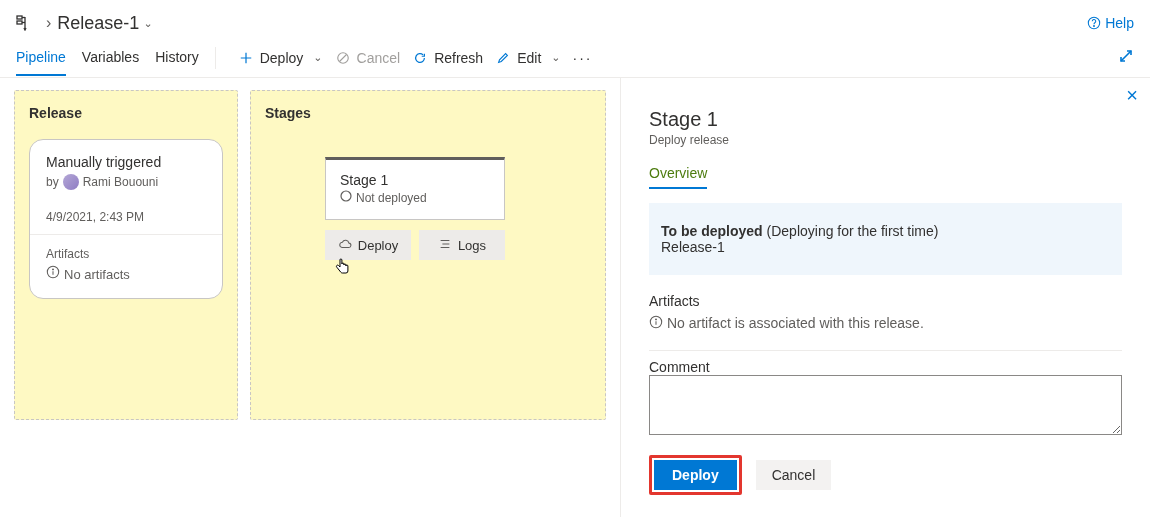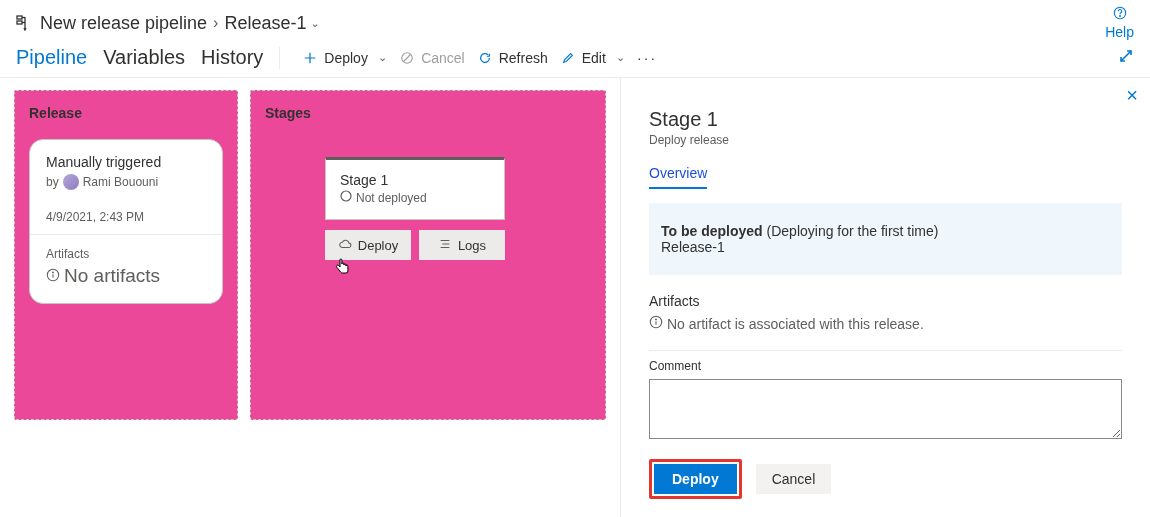--- a/index.html
+++ b/index.html
@@ -6,70 +6,70 @@
   html, body { margin: 0; padding: 0; font-family: "Segoe UI", -apple-system, sans-serif; font-size: 14px; color: #323130; background: #fff; }
   .root { width: 1150px; height: 517px; position: relative; overflow: hidden; }
 
   .topbar { display:flex; align-items:center; padding: 8px 16px 0 16px; height: 38px; }
   .pipeline-icon { width:16px; height:16px; margin-right:8px; display:inline-flex; align-items:center; justify-content:center; }
   .breadcrumb-parent { font-size:18px; color:#323130; font-weight:400; }
   .bread-sep { margin: 0 6px; color:#605e5c; font-size:16px; }
   .release-name { font-size:18px; color:#323130; }
   .chev { margin-left:4px; color:#605e5c; font-size:11px; }
   .topbar-right { margin-left:auto; display:flex; align-items:center; gap:4px; }
-  .help-link { color:#0078d4; font-size:14px; cursor:pointer; display:flex; align-items:center; gap:4px;flex-direction:column; }
+  .help-link { color:#0078d4; font-size:14px; cursor:pointer; display:flex; align-items:center; gap:4px; }
 
   .cmdbar { display:flex; align-items:center; padding: 0 16px; height: 40px; border-bottom:1px solid #edebe9; }
   .tabs { display:flex; gap:16px; }
-  .tab { font-size:20px; color:#323130; padding: 10px 0 9px 0; cursor:pointer; border-bottom:2px solid transparent; }
+  .tab { font-size:14px; color:#323130; padding: 10px 0 9px 0; cursor:pointer; border-bottom:2px solid transparent; }
   .tab.active { color:#0078d4; border-bottom:2px solid #0078d4; font-weight:400; }
   .divider { width:1px; height:22px; background:#edebe9; margin: 0 16px; }
   .cmd-btn { display:flex; align-items:center; gap:6px; padding: 4px 6px; cursor:pointer; color:#323130; font-size:14px; }
   .cmd-btn.disabled { color:#a19f9d; }
   .cmd-btn .ico { width:16px; height:16px; display:inline-flex; align-items:center; justify-content:center; color:#0078d4; }
   .cmd-btn.disabled .ico { color:#a19f9d; }
   .expand-btn { margin-left:auto; color:#0078d4; cursor:pointer; }
 
   .content { display:flex; height: calc(100% - 78px); }
   .left-pane { flex:1; padding: 12px 14px; display:flex; gap:12px; background:#fff; overflow:auto; }
-  .box { border:1px dashed #c8c6c4; border-radius:2px; padding:14px; background:#ec4899; }
+  .box { border:1px dashed #c8c6c4; border-radius:2px; padding:14px; background:#fef9c3; }
   .rel-box { width:224px; height:330px; }
   .stg-box { flex:1; height:330px; }
   .box-title { font-weight:600; font-size:14px; margin-bottom:18px; }
 
   .rel-card { border:1px solid #c8c6c4; border-radius:14px; background:#fff; }
   .rel-card-top { padding:14px 16px 10px 16px; }
   .rel-trig { font-size:14px; margin-bottom:4px; }
   .rel-by { color:#605e5c; font-size:12px; margin-bottom:20px; display:flex; align-items:center; gap:4px; }
   .avatar { width:16px; height:16px; border-radius:50%; background:linear-gradient(135deg,#b4a7d6,#8e7cc3); display:inline-block; }
   .rel-time { color:#605e5c; font-size:12px; }
   .rel-card-bot { border-top:1px solid #edebe9; padding:12px 16px 16px 16px; }
   .rel-art-lbl { color:#605e5c; font-size:12px; margin-bottom:4px; }
-  .rel-art-val { color:#605e5c; font-size:19px; display:flex; align-items:flex-start; gap:4px; }
+  .rel-art-val { color:#605e5c; font-size:13px; display:flex; align-items:flex-end; gap:4px; }
 
   .stage-card { width:180px; border:1px solid #c8c6c4; border-top:3px solid #605e5c; background:#fff; padding:12px 14px 14px 14px; margin-left: 60px; margin-top: 36px; }
   .stage-name { font-size:14px; margin-bottom:2px; }
   .stage-status { font-size:12px; color:#605e5c; display:flex; align-items:flex-end; gap:4px; }
   .stage-btns { display:flex; gap:8px; margin-top:10px; margin-left:60px; }
   .stage-btn { width:86px; height:30px; background:#edebe9; border:none; display:flex; align-items:center; justify-content:center; gap:6px; font-size:13px; color:#323130; cursor:pointer; }
   .cursor-img { position:relative; }
   .hand-cursor { position:absolute; left:3px; top:3px; font-size:15px; }
 
   .right-pane { width:530px; border-left:1px solid #edebe9; background:#fff; display:flex; flex-direction:column; position:relative; padding: 0 28px 0 28px; overflow:auto; }
   .close-x { position:absolute; right:12px; top:6px; color:#0078d4; font-size:20px; cursor:pointer; }
   .rp-title { font-size:20px; font-weight:400; margin-top:30px; color:#323130; }
   .rp-sub { font-size:12px; color:#605e5c; margin-top:2px; }
-  .rp-tab { margin-top:18px; display:inline-block; font-size:14px; color:#1d4ed8; border-bottom:2px solid #0078d4; padding-bottom:6px; }
+  .rp-tab { margin-top:18px; display:inline-block; font-size:14px; color:#4d7c0f; border-bottom:2px solid #0078d4; padding-bottom:6px; }
   .rp-info { margin-top:14px; background:#eff6fc; padding:20px 12px; }
   .rp-info-title { font-weight:600; display:inline; }
   .rp-info-sub { color:#323130; }
   .rp-sec-t { margin-top:18px; font-size:14px; color:#323130; }
-  .rp-art-msg { margin-top:6px; color:#605e5c; font-size:14px; display:flex; align-items:center; gap:4px; }
+  .rp-art-msg { margin-top:6px; color:#605e5c; font-size:14px; display:flex; gap:4px; }
   .rp-hr { border:none; border-top:1px solid #edebe9; margin:18px 0 8px 0; }
-  .rp-comment-lbl { font-size:12px; margin-bottom:6px; }
+  .rp-comment-lbl { font-size:14px; margin-bottom:0; }
   .rp-textarea { width:100%; height:60px; border:1px solid #8a8886; resize:both; font-family:inherit; padding:4px; }
   .rp-actions { margin-top:20px; display:flex; gap:14px; align-items:center; }
   .deploy-wrap { border:3px solid #e3362e; border-radius:2px; padding:2px; }
   .deploy-btn { background:#0078d4; color:#fff; border:none; padding:7px 18px; font-size:14px; font-weight:600; cursor:pointer; }
   .cancel-btn { background:#f3f2f1; color:#323130; border:none; padding:7px 16px; font-size:14px; cursor:pointer; }
 
   .ico svg, .help-link svg { width:14px; height:14px; }
   .info-ico svg { width:14px; height:14px; color:#605e5c; }
 </style>
 </head>
@@ -81,21 +81,20 @@
     <span class="pipeline-icon">
       <svg viewBox="0 0 16 16" fill="none" stroke="#323130" stroke-width="1.3">
         <rect x="1" y="1" width="5" height="3"></rect>
           <rect x="1" y="6" width="5" height="3"></rect>
         <path d="M6 7.5 H9"></path>
           <path d="M9 2 V13"></path>
           <path d="M6 2.5 H9"></path>
           <path d="M8 13 l1 2 l1 -2"></path>
       </svg>
     </span>
-    <span class="breadcrumb-parent">New release pipeline</span>
     <span class="bread-sep">›</span>
     <span class="release-name">Release-1</span>
     <span class="chev">⌄</span>
     <div class="topbar-right">
       <span class="help-link">
         <svg viewBox="0 0 16 16" fill="none" stroke="#0078d4" stroke-width="1.2">
             <circle cx="8" cy="8" r="6.5"></circle>
             <path d="M6 6a2 2 0 1 1 3 1.7c-.8.5-1 1-1 1.8"></path>
             <circle cx="8" cy="11.5" r="0.5" fill="#0078d4"></circle>
           </svg>

